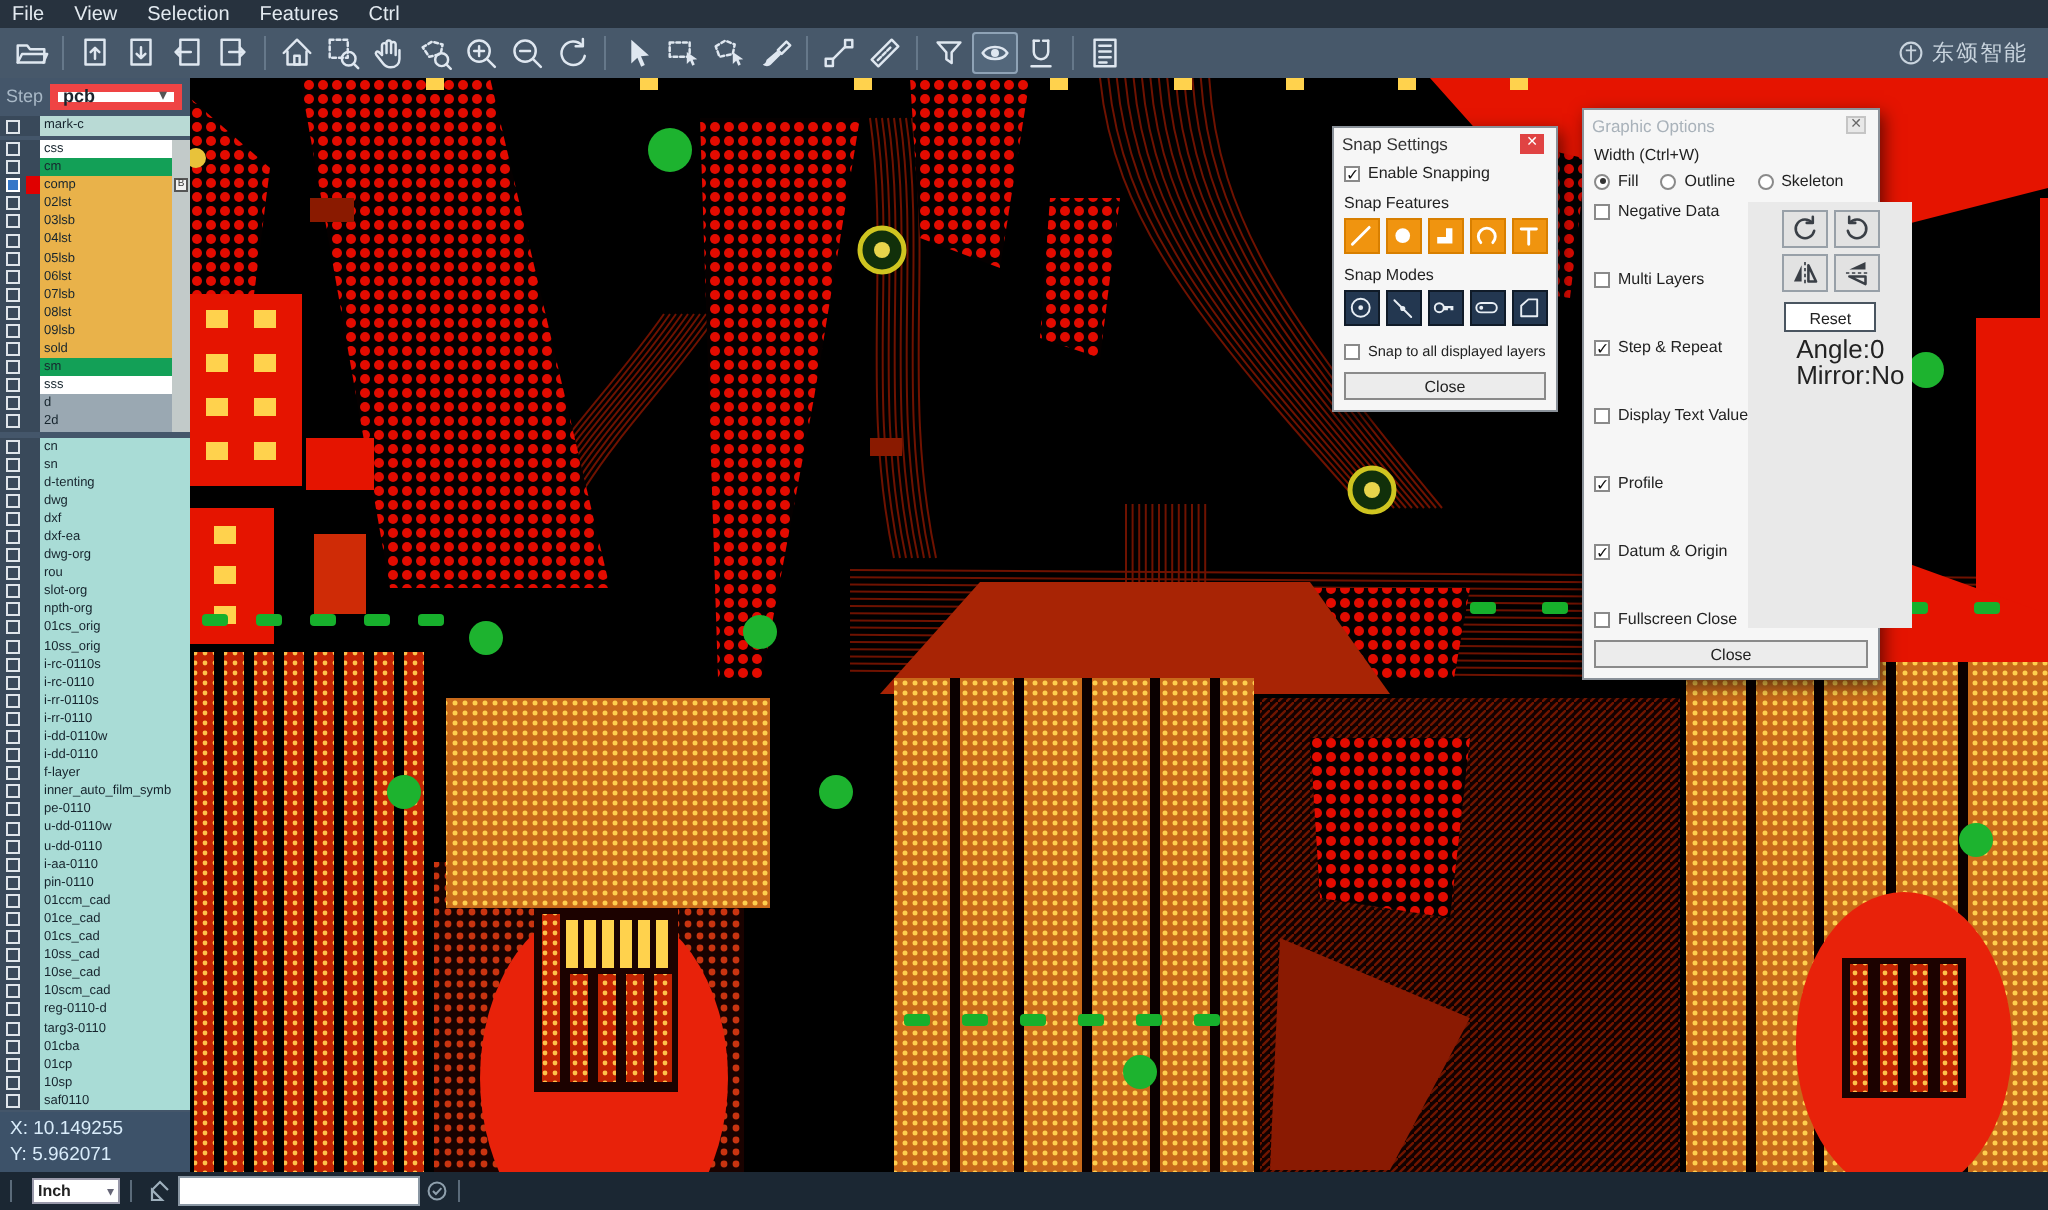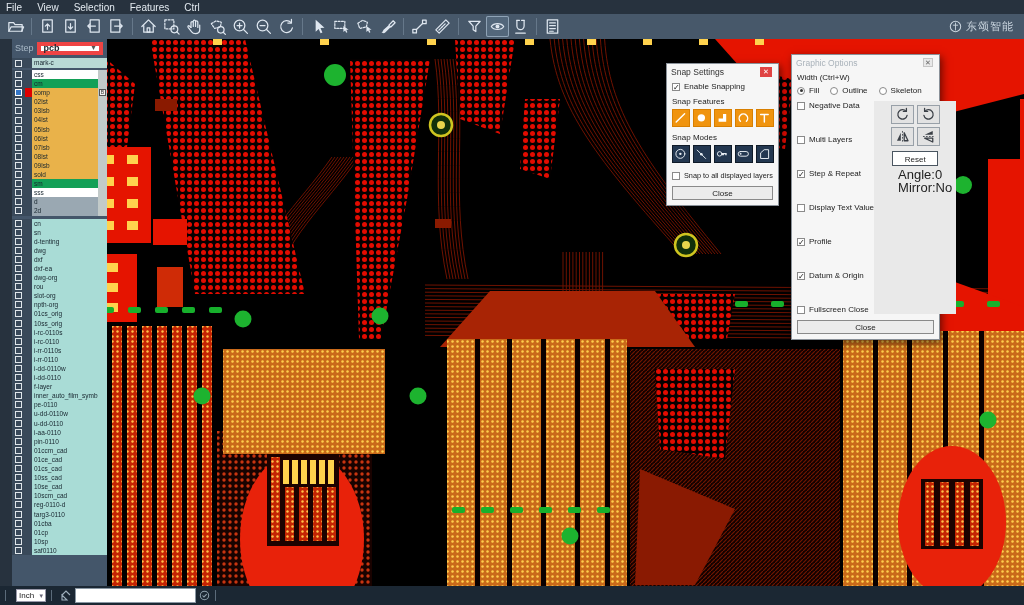--- a/index.html
+++ b/index.html
@@ -13,21 +13,21 @@
   
   #toolbar{position:absolute;left:0;top:14px;width:100%;height:25px;background:#47586a;
            display:flex;align-items:center;padding-left:4px;box-sizing:border-box;z-index:5;}
   .tsep{width:1px;height:17px;background:#66788a;margin:0 4px;}
   .tbtn{width:23px;height:21px;display:flex;align-items:center;justify-content:center;border-radius:2px;}
   .tbtn.active{box-shadow:inset 0 0 0 1px #8fa3b6;background:#53677b;}
   .tbtn svg{display:block;}
   #logo{position:absolute;right:10px;top:0;height:25px;display:flex;align-items:center;gap:4px;}
   #logo .lg-text{color:#c9d4de;font-size:11px;letter-spacing:1px;}
   
-  #sidebar{position:absolute;left:12px;top:39px;width:95px;bottom:19px;background:#44566a;z-index:4;}
+  #sidebar{position:absolute;left:0;top:39px;width:95px;bottom:19px;background:#44566a;z-index:4;}
   #side-header{position:absolute;left:0;top:0;width:100%;height:18px;display:flex;align-items:center;}
   #step-label{color:#a8b8c6;font-size:9px;margin:0 3px 0 3px;}
   #step-combo{background:#fff;border:4px solid #ef4444;width:66px;height:13px;display:flex;align-items:center;
               justify-content:space-between;padding:0 3px;box-sizing:border-box;}
   #step-combo .val{font-size:9px;font-weight:bold;color:#1a242c;}
   #step-combo .chev{font-size:8px;color:#555;line-height:6px;}
   #layers{position:absolute;left:0;top:19px;right:0;bottom:30px;overflow:hidden;}
   .lrow{display:flex;align-items:stretch;}
   .lrow .cbcell{width:13px;background:#39495a;display:flex;align-items:center;justify-content:center;flex:none;}
   .lrow .chip{width:7px;background:#39495a;flex:none;}
@@ -40,22 +40,22 @@
   .cbx.on{background:#3577c8;border-color:#ffffff;}
   #statusbox{position:absolute;left:0;bottom:0;width:100%;height:30px;background:#3d5269;
              color:#d9ecfa;font-size:9.5px;padding:2px 5px;box-sizing:border-box;line-height:13px;}
   
   #canvas-wrap{position:absolute;left:95px;top:39px;right:0;bottom:19px;background:#000;}
   #canvas-wrap svg{display:block;}
   
   #bottombar{position:absolute;left:0;bottom:0;width:100%;height:19px;background:#1b2733;
              display:flex;align-items:center;z-index:6;}
   .bsep{width:1px;height:11px;background:#5b6b7a;margin:0 5px;}
-  #unit-combo{background:#fff;border:1px solid #99a;height:13px;width:30px;display:flex;align-items:center;
-              justify-content:space-between;padding:0 2px;box-sizing:border-box;margin-left:5px;}
+  #unit-combo{background:#fff;border:1px solid #99a;height:13px;width:44px;display:flex;align-items:center;
+              justify-content:space-between;padding:0 2px;box-sizing:border-box;margin-left:5px;font-weight:bold;}
   #unit-combo .val{font-size:8px;color:#222;}
   #unit-combo .chev{font-size:7px;color:#667;}
   #cmd-input{width:115px;height:13px;border:1px solid #8a97a3;background:#fff;font-size:9px;padding:0 2px;margin-left:3px;}
   .bicon{color:#9fb0bd;display:flex;align-items:center;margin-left:3px;}
   
   .dialog{position:absolute;background:#f6f6f6;border:1px solid #8a9199;box-shadow:2px 3px 8px rgba(0,0,0,.55);
           z-index:20;box-sizing:border-box;}
   .dlg-title{height:13px;display:flex;align-items:center;justify-content:space-between;padding:1px 6px 0 4px;}
   .dlg-title .t{font-size:8.5px;color:#333;}
   .dlg-title .t.inactive{color:#a9b2ba;}
@@ -661,20 +661,24 @@
         <div class="lname" style="background: rgb(169, 220, 214);">10sp</div>
       </div>
       <div class="lrow" style="height: 9.1px;">
         <div class="cbcell">
           <span class="cbx"></span>
         </div>
         <div class="chip" style=""></div>
         <div class="lname" style="background: rgb(169, 220, 214);">saf0110</div>
       </div>
     </div>
+  <div id="statusbox">
+    <div>X: 10.149255</div>
+    <div>Y: 5.962071</div>
+  </div>
 </div>
 
 <div id="canvas-wrap">
 <svg id="board" width="929" height="547" viewBox="0 0 929 547" preserveAspectRatio="none">
   <defs>
     <pattern id="dots" width="7" height="7" patternUnits="userSpaceOnUse">
       <rect width="7" height="7" fill="#050000"></rect>
           <circle cx="3.5" cy="3.5" r="2.5" fill="#e30b00"></circle>
     </pattern>
     <pattern id="bgaA" width="5" height="5" patternUnits="userSpaceOnUse">

